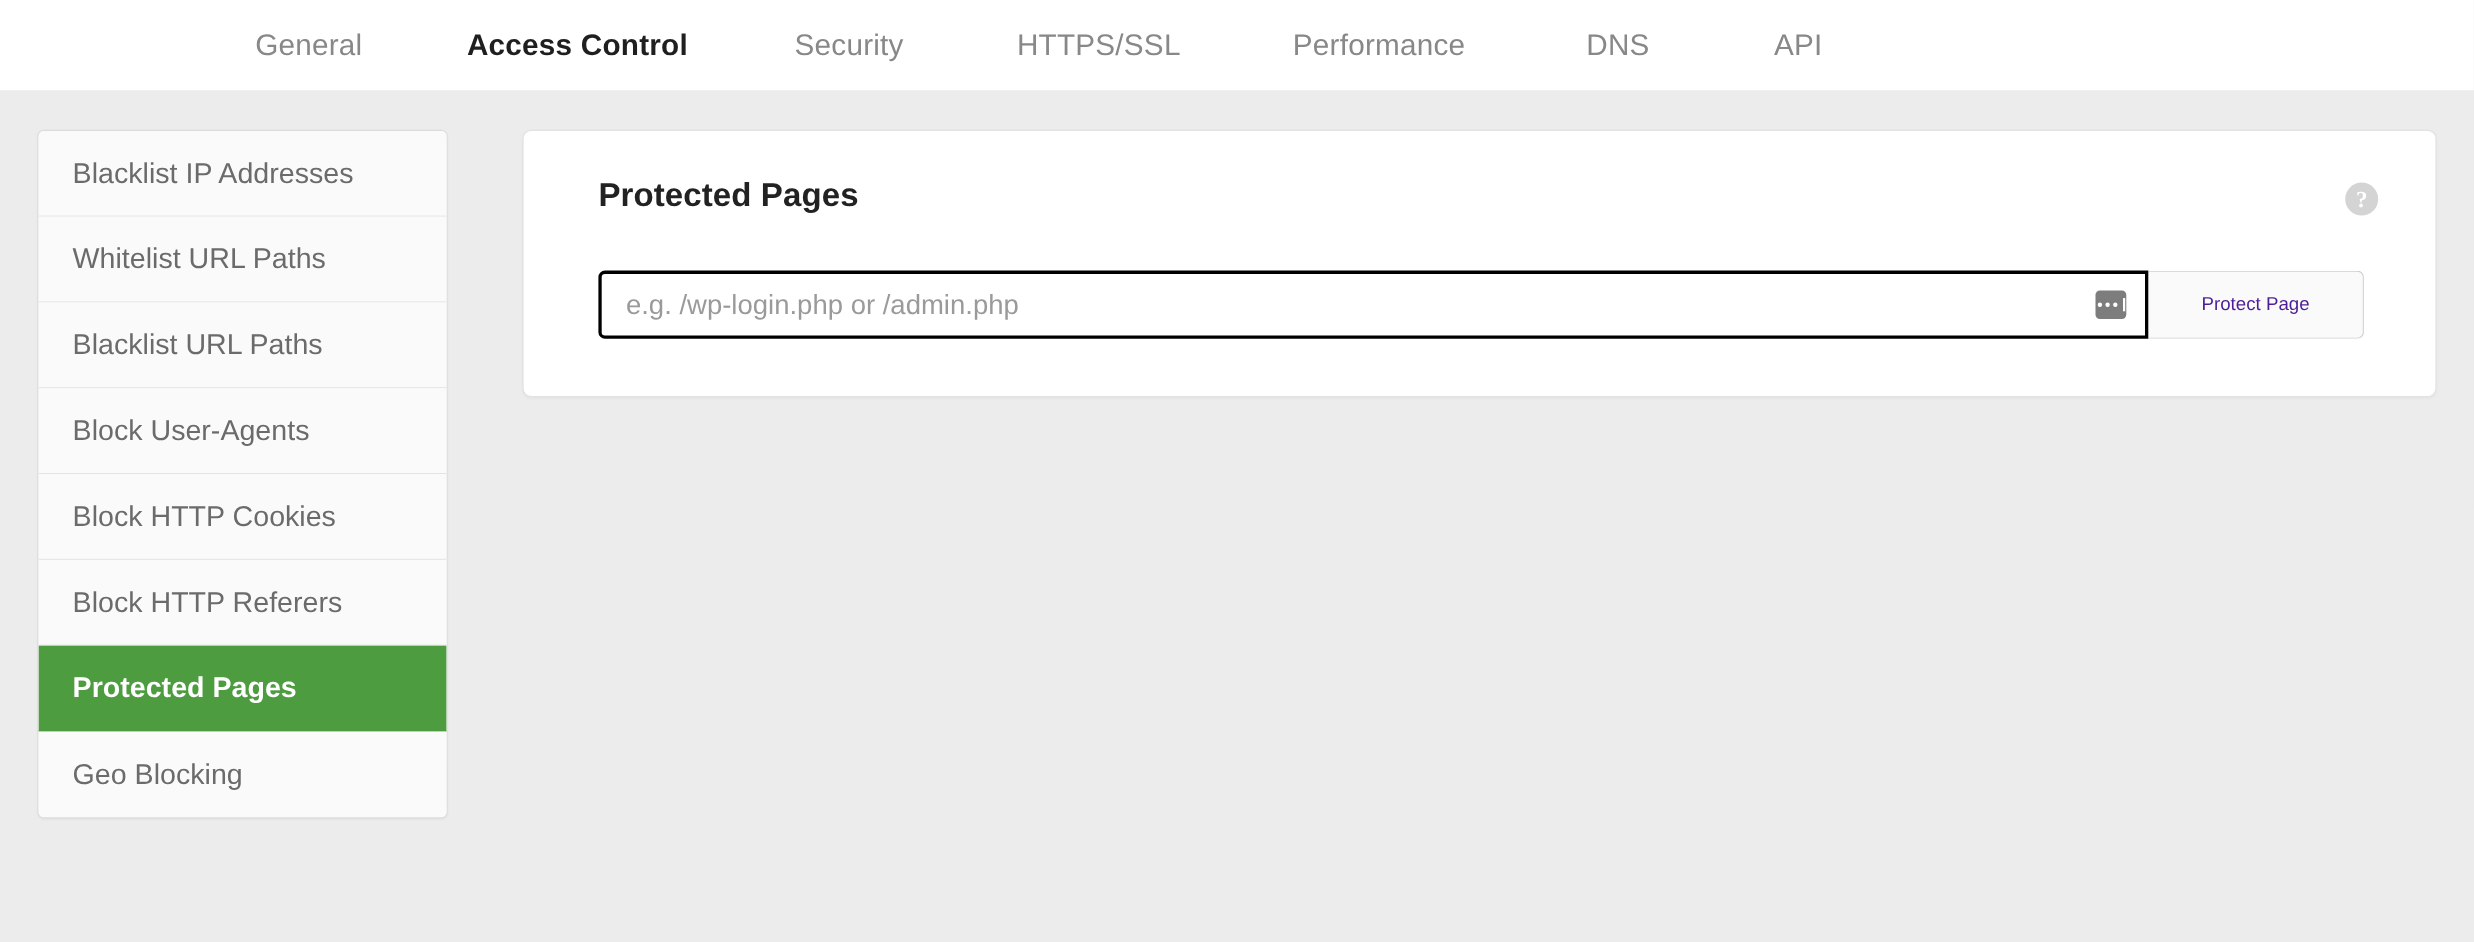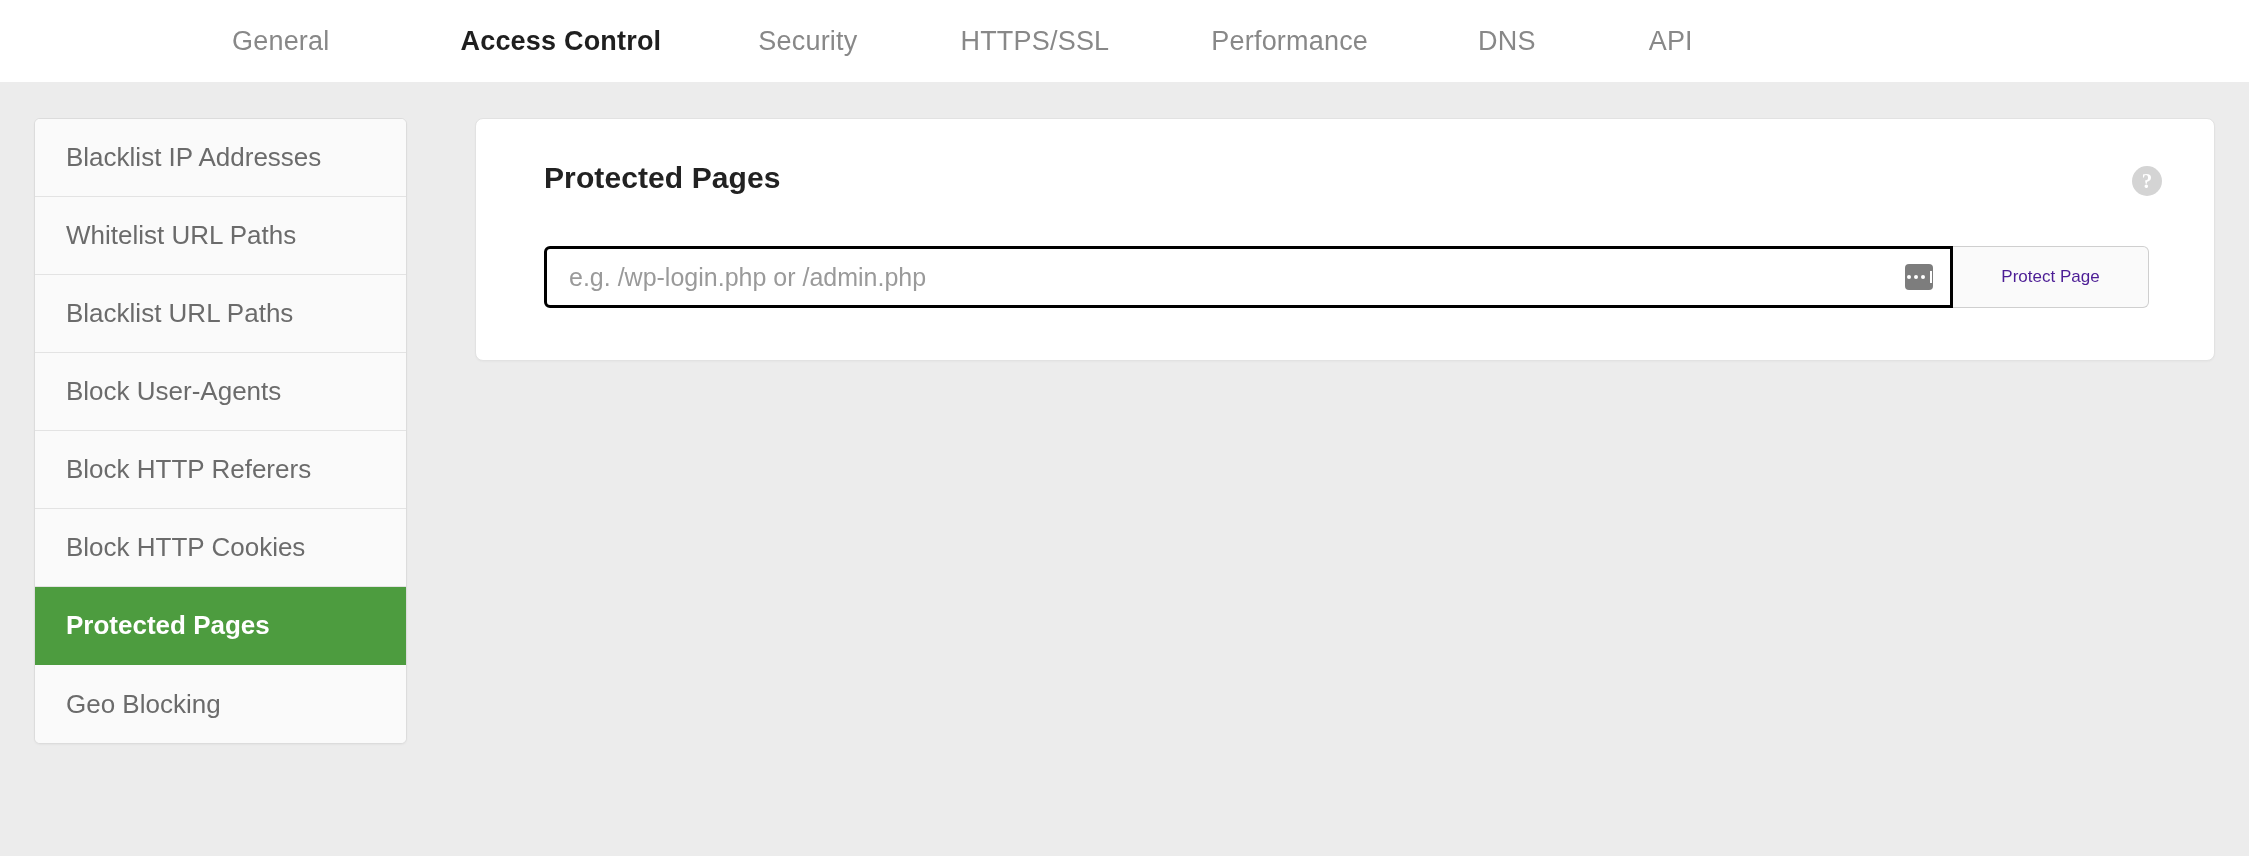--- a/index.html
+++ b/index.html
@@ -24,21 +24,20 @@
     font-size: 27px;
     color: #888888;
     letter-spacing: 0.2px;
     white-space: nowrap;
     cursor: pointer;
     margin-right: 0;
   }
   .topnav-item.active {
     color: #1f1f1f;
     font-weight: bold;
-    margin-left: 36px;
   }
   .nav-gap-1 { width: 95px; }
   .nav-gap-2 { width: 97px; }
   .nav-gap-3 { width: 103px; }
   .nav-gap-4 { width: 102px; }
   .nav-gap-5 { width: 110px; }
   .nav-gap-6 { width: 113px; }
 
   
   .page {
@@ -240,22 +239,22 @@
   <div class="topnav-item">API</div>
 </div>
 
 <div class="page">
 
   <div class="sidebar">
     <div class="side-item">Blacklist IP Addresses</div>
     <div class="side-item">Whitelist URL Paths</div>
     <div class="side-item">Blacklist URL Paths</div>
     <div class="side-item">Block User-Agents</div>
+    <div class="side-item">Block HTTP Cookies</div>
     <div class="side-item">Block HTTP Referers</div>
-    <div class="side-item">Block HTTP Cookies</div>
     <div class="side-item active">Protected Pages</div>
     <div class="side-item">Geo Blocking</div>
   </div>
 
   <div class="main-wrap">
     <div class="panel">
 
       <div class="panel-head">
         <div class="panel-title">Protected Pages</div>
         <div class="help-icon">?</div>

